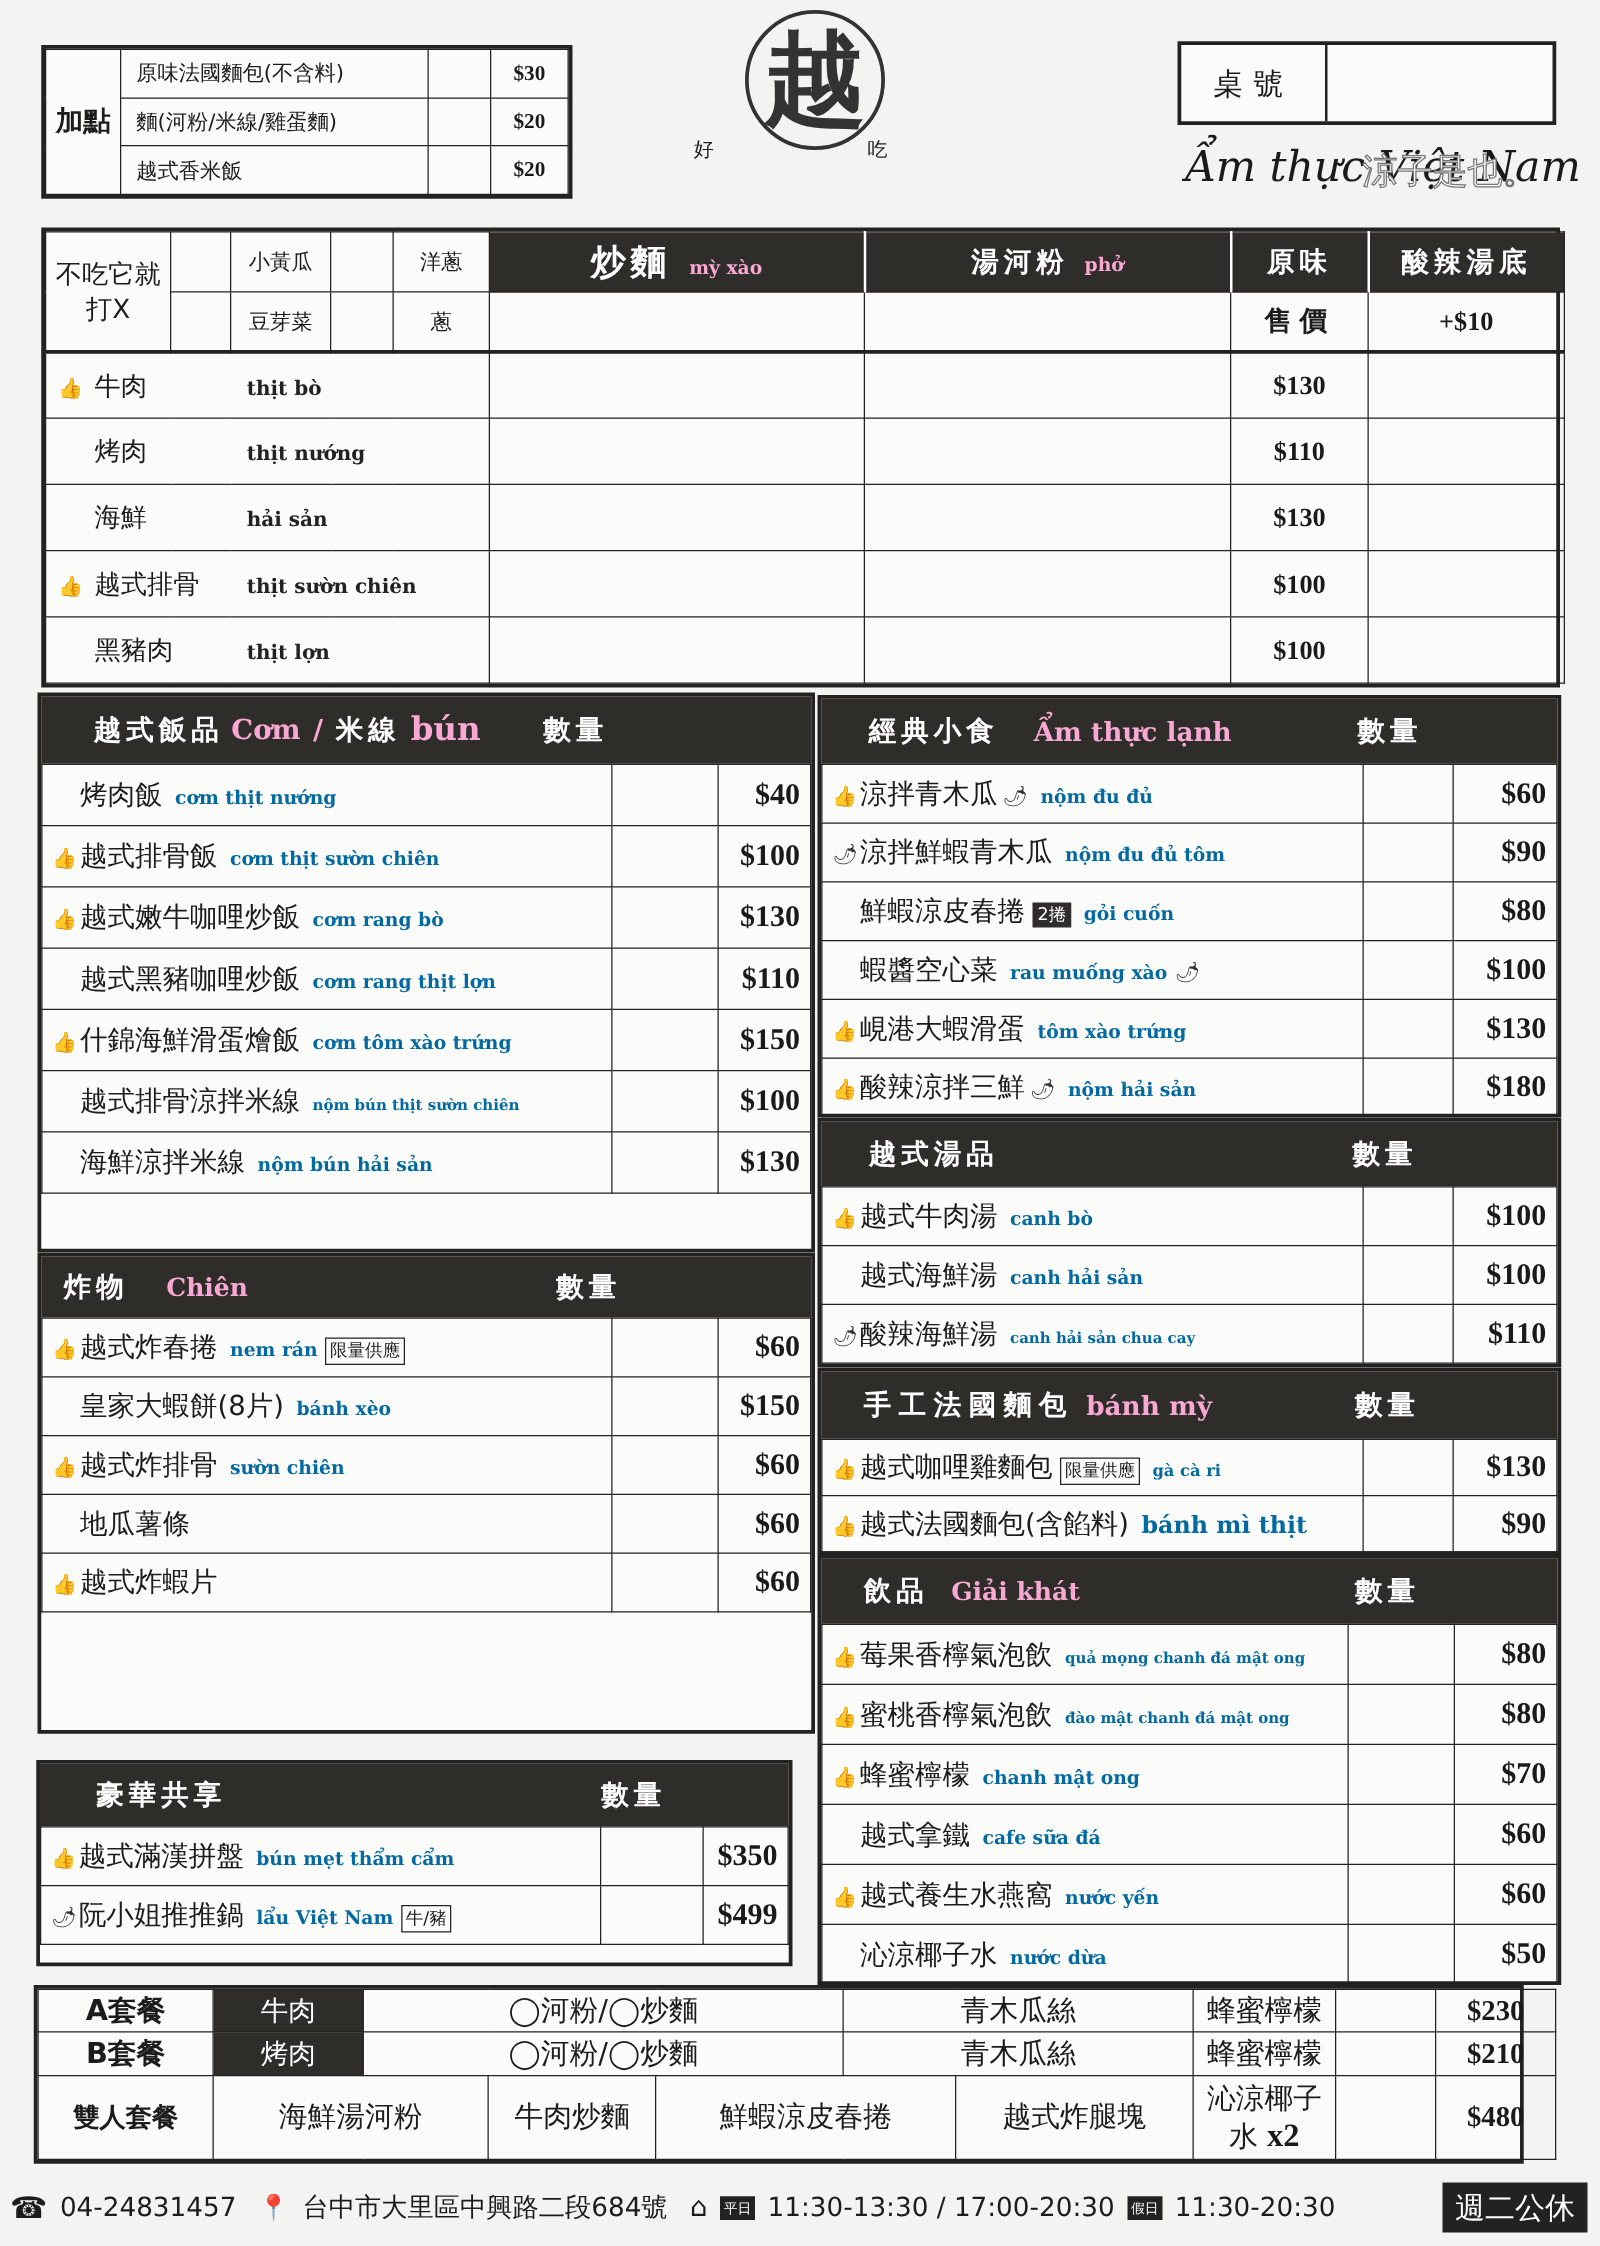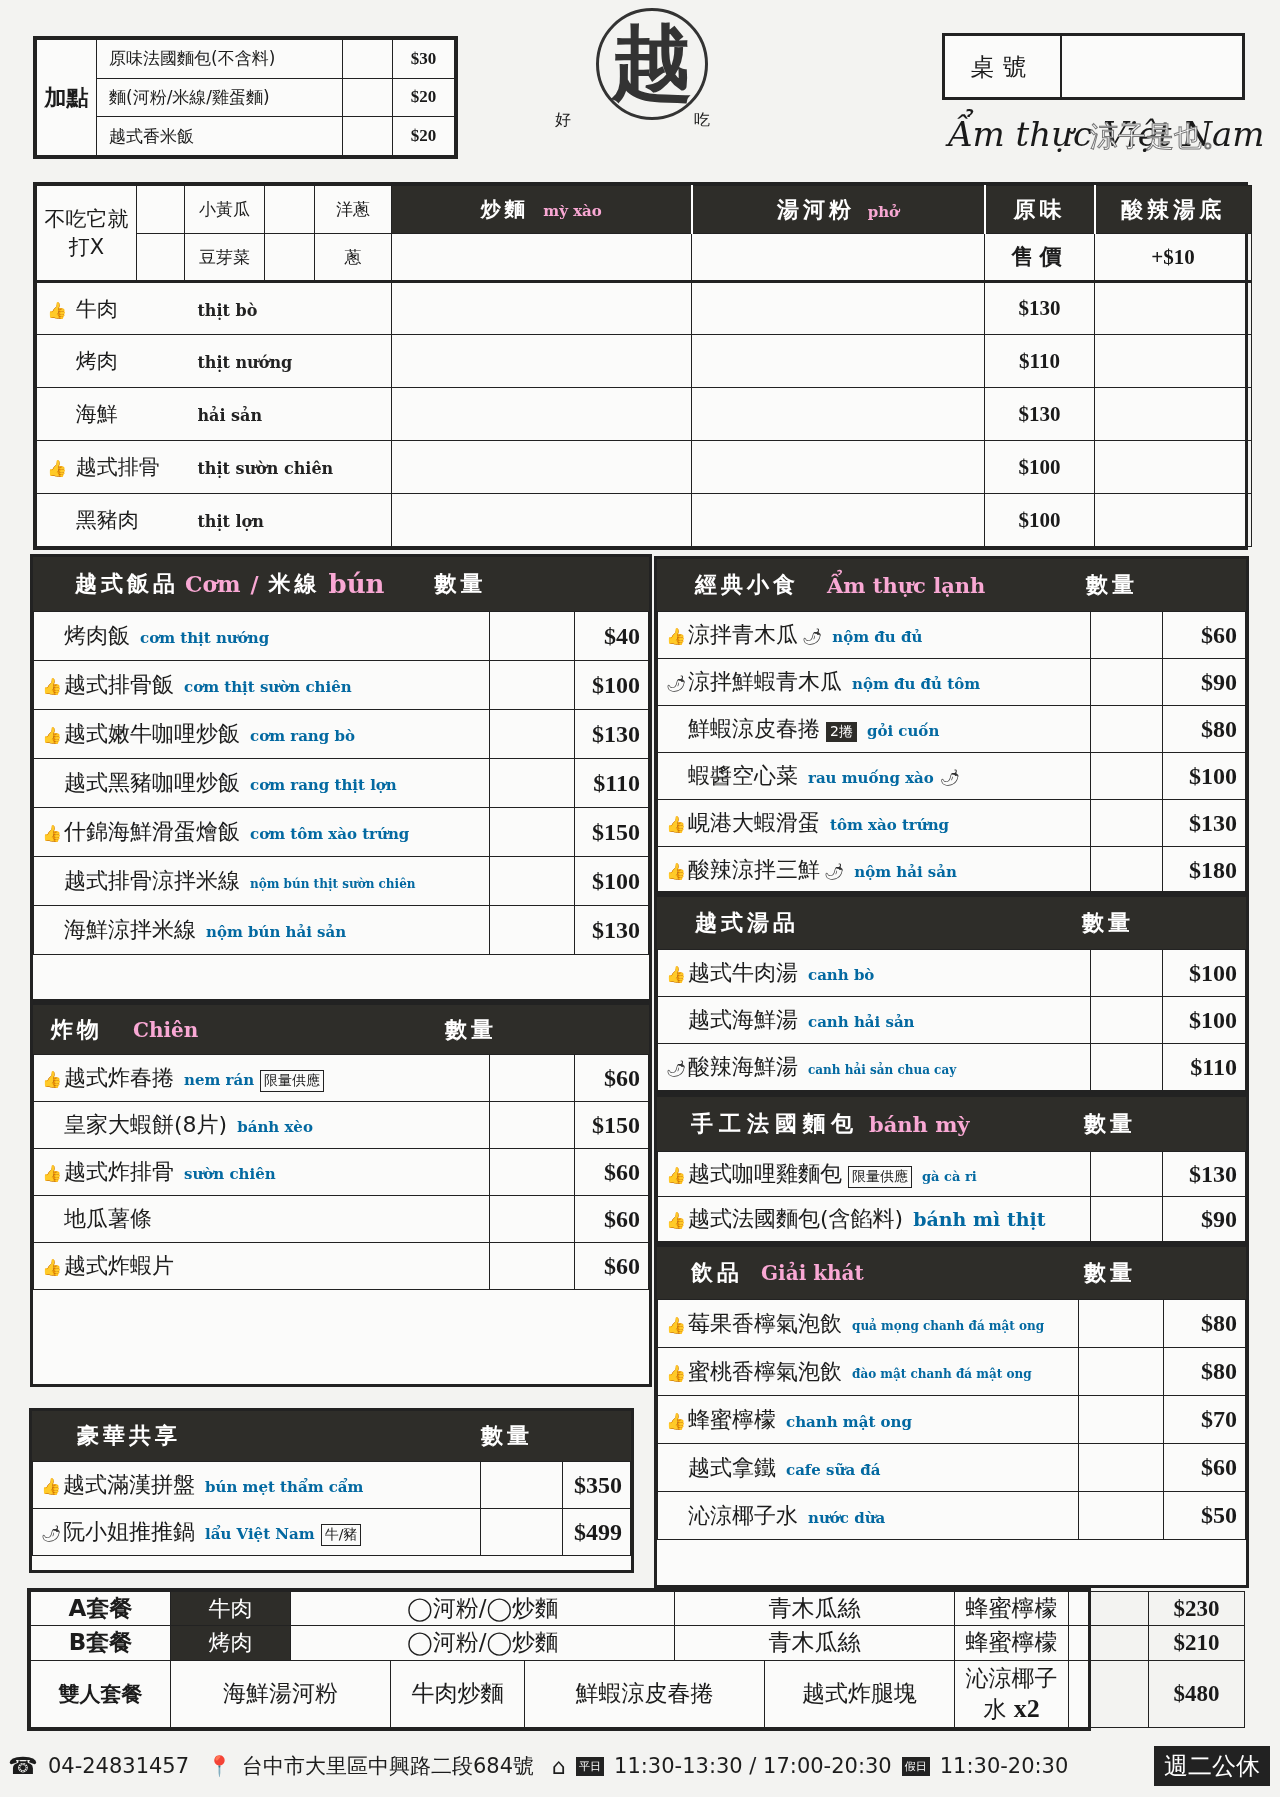--- a/index.html
+++ b/index.html
@@ -44,21 +44,21 @@
   .sec { background: #fbfbfa; border: 3px solid #222; }
   .sec table { width: 100%; table-layout: fixed; }
   .sec td { border: 1.5px solid #222; height: 100%; }
   .item-zh { font-size: 22px; }
   .item-vi { font-family: "DejaVu Serif", serif; font-weight: bold; font-size: 15px; margin-left: 10px; color: #0369a1; }
   .tag { display: inline-block; border: 1.5px solid #222; font-size: 14px; padding: 1px 3px; margin-left: 6px; vertical-align: middle; }
   .tag-dark { display: inline-block; background: #2e2d29; color: #fff; font-size: 14px; padding: 1px 4px; margin-left: 6px; vertical-align: middle; }
   .pcell { text-align: right; padding-right: 8px; }
 
   
-  #combo { left: 27px; top: 1588px; width: 1064px; height: 143px; border: 3px solid #222; background: #fbfbfa; }
+  #combo { left: 27px; top: 1588px; width: 1192px; height: 143px; border: 3px solid #222; background: #fbfbfa; }
   #combo td { border: 1.5px solid #222; font-size: 23px; text-align: center; }
 
   
   #footer { left: 8px; top: 1746px; width: 1262px; height: 40px; display: flex; align-items: center; font-size: 21px; gap: 10px; }
   .badge-sm { display: inline-block; background: #222; color: #fff; font-size: 11px; padding: 2px 3px; }
   #closed { background: #222; color: #fff; padding: 4px 10px; font-size: 24px; margin-left: auto; }
 </style>
 </head>
 <body>
 
@@ -110,21 +110,21 @@
         <col style="width:157px">
     </colgroup>
     <tbody>
         <tr style="height:48px">
       <td rowspan="2" style="font-size:21px;text-align:center;padding:0 6px;line-height:28px">不吃它就打X</td>
       <td></td>
       <td style="font-size:17px;text-align:center">小黃瓜</td>
       <td></td>
       <td style="font-size:17px;text-align:center">洋蔥</td>
       <td class="dark" style="text-align:center">
-        <span class="hdr-zh" style="font-size:20px">炒麵</span>
+        <span class="hdr-zh" style="font-size:28px">炒麵</span>
         <span class="hdr-vi" style="font-size:15px;margin-left:8px">mỳ xào</span>
       </td>
       <td class="dark" style="text-align:center;border-left:2px solid #fff">
         <span class="hdr-zh" style="font-size:22px">湯河粉</span>
         <span class="hdr-vi" style="font-size:15px;margin-left:6px">phở</span>
       </td>
       <td class="dark hdr-zh" style="text-align:center;font-size:22px;border-left:2px solid #fff">原味</td>
       <td class="dark hdr-zh" style="text-align:center;font-size:22px;border-left:2px solid #fff">酸辣湯底</td>
     </tr>
     <tr style="height:48px">
@@ -448,20 +448,25 @@
           <td></td>
           <td class="price pcell">$80</td>
         </tr>
         <tr style="height: 48px;">
           <td style="padding-left: 8px; white-space: nowrap; overflow: hidden;"><span class="thumb">👍</span><span class="item-zh">蜂蜜檸檬</span><span class="item-vi" style="font-size:15px">chanh mật ong</span></td>
           <td></td>
           <td class="price pcell">$70</td>
         </tr>
         <tr style="height: 48px;">
           <td style="padding-left: 8px; white-space: nowrap; overflow: hidden;"><span class="thumb"></span><span class="item-zh">越式拿鐵</span><span class="item-vi" style="font-size:15px">cafe sữa đá</span></td>
+          <td></td>
+          <td class="price pcell">$60</td>
+        </tr>
+        <tr style="height: 48px;">
+          <td style="padding-left: 8px; white-space: nowrap; overflow: hidden;"><span class="thumb">👍</span><span class="item-zh">越式養生水燕窩</span><span class="item-vi" style="font-size:15px">nước yến</span></td>
           <td></td>
           <td class="price pcell">$60</td>
         </tr>
         <tr style="height: 48px;">
           <td style="padding-left: 8px; white-space: nowrap; overflow: hidden;"><span class="thumb"></span><span class="item-zh">沁涼椰子水</span><span class="item-vi" style="font-size:15px">nước dừa</span></td>
           <td></td>
           <td class="price pcell">$50</td>
         </tr>
       </tbody>
   </table>

